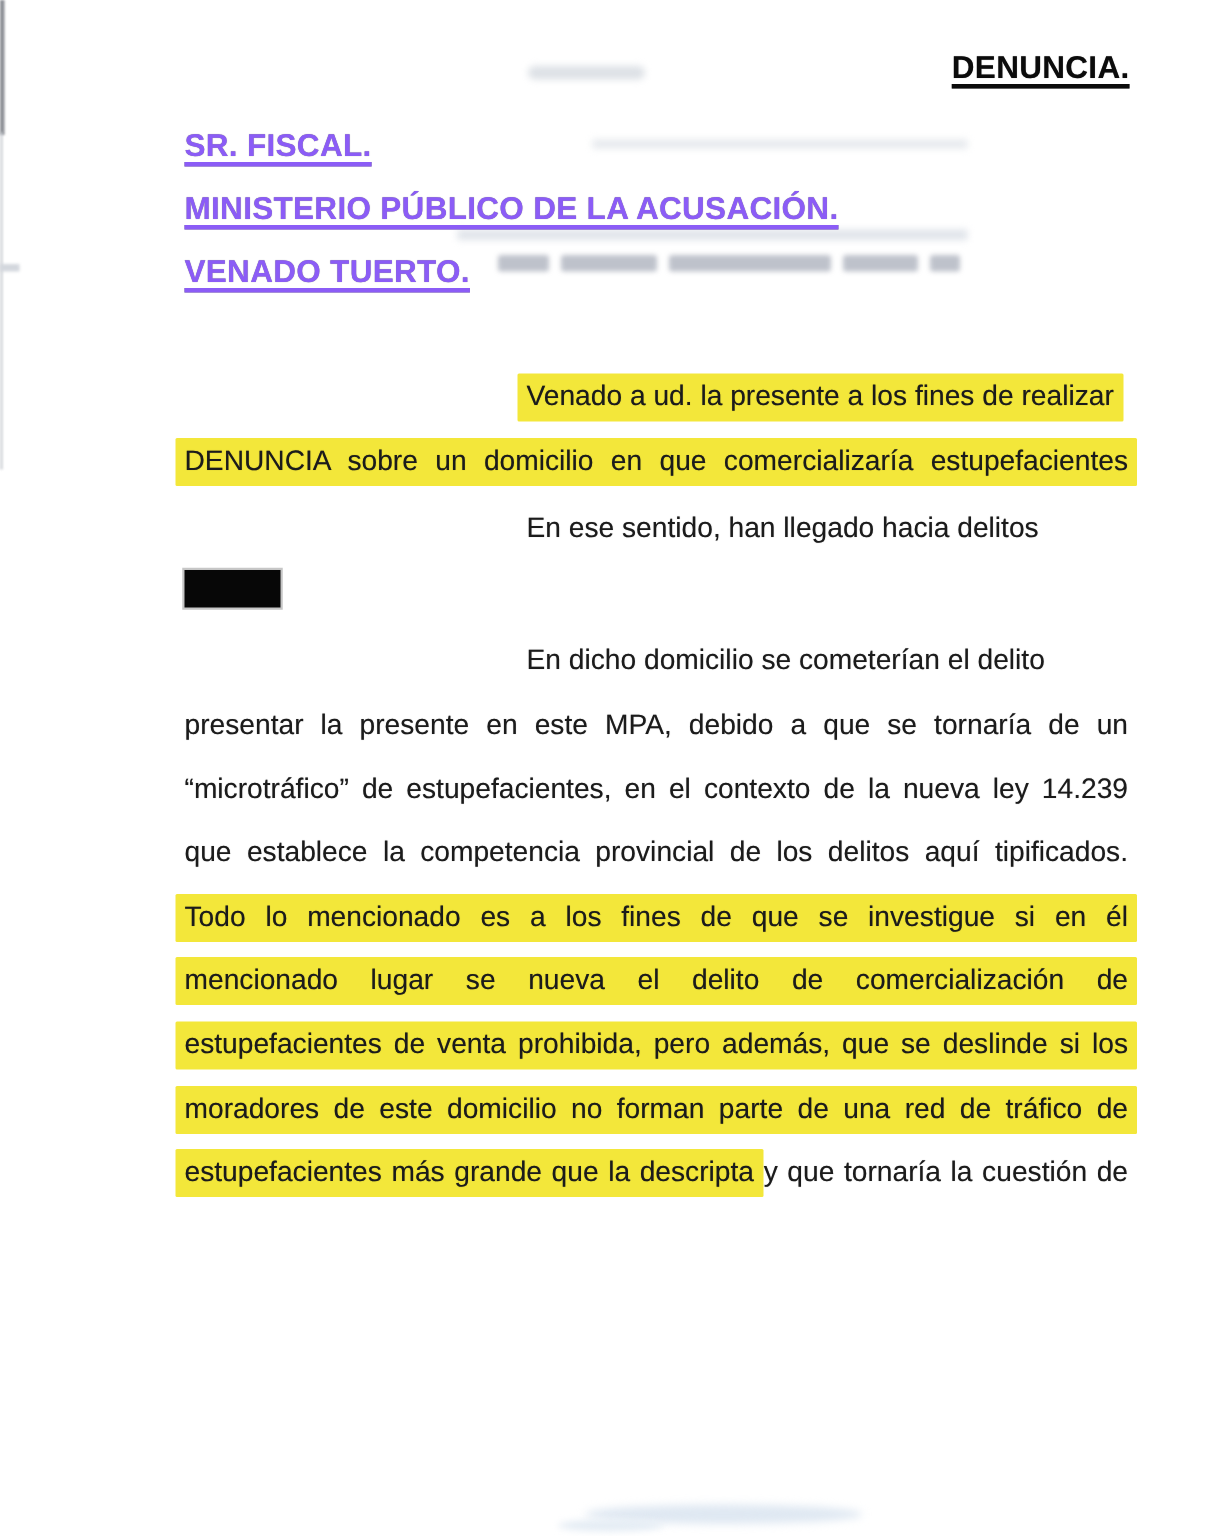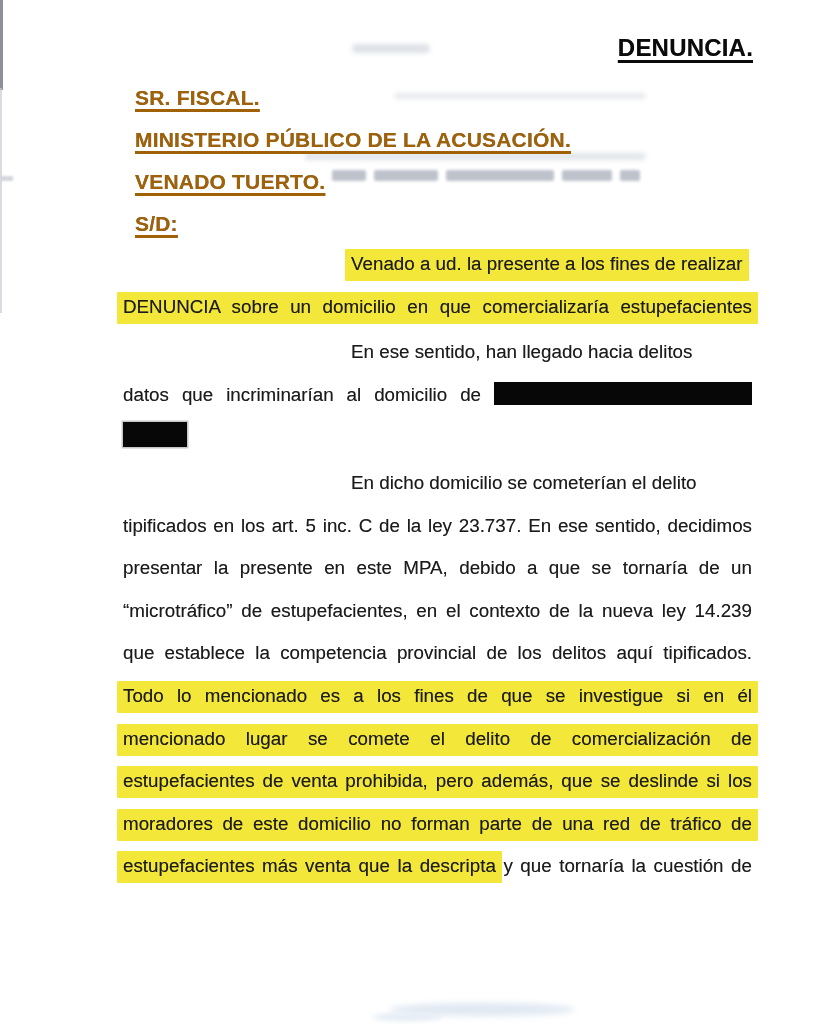--- a/index.html
+++ b/index.html
@@ -9,32 +9,31 @@
   .page {
     position:relative; width:819px; height:1024px;
     background:#ffffff; overflow:hidden;
     font-family:"Liberation Sans","DejaVu Sans",sans-serif;
     color:var(--ink,#1b1b1b);
   }
 
   
   .doc-title {
     position:absolute; top:34px; right:66px;
-    font-size:24px; font-weight:700; letter-spacing:.2px; color:#0b0b0b;
+    font-size:21px; font-weight:700; letter-spacing:.2px; color:#0b0b0b;
     text-decoration:underline; text-decoration-thickness:2.5px; text-underline-offset:4px;
     text-shadow:0 0 .5px rgba(10,10,10,.55);
   }
   .recipient { position:absolute; left:123px; top:77px; }
   .rline {
-    font-size:21px; font-weight:700; letter-spacing:.2px; color:#a16207;
+    font-size:21px; font-weight:700; letter-spacing:.2px; color:#8b5cf6;
     line-height:42px; height:42px;
     text-decoration:underline; text-decoration-thickness:2.5px; text-underline-offset:4px;
     text-shadow:0 0 .5px rgba(10,10,10,.55);
     white-space:nowrap;
-    margin-left:12px;
   }
 
   
   .doc-body { position:absolute; left:123px; top:243px; width:629px; }
   .line {
     font-size:18.8px; line-height:42.6px; height:42.6px;
     white-space:nowrap; text-align:left; color:var(--ink,#1b1b1b);
     text-shadow:0 0 .5px rgba(25,25,25,.5);
   }
   .line.just { white-space:normal; text-align:justify; text-align-last:justify; }
@@ -88,34 +87,31 @@
   </div>
   <div class="artifact smudge-bot1"></div>
   <div class="artifact smudge-bot2"></div>
 
   <div class="doc-title">DENUNCIA.</div>
 
   <div class="recipient">
     <div class="rline">SR. FISCAL.</div>
     <div class="rline">MINISTERIO PÚBLICO DE LA ACUSACIÓN.</div>
     <div class="rline">VENADO TUERTO.</div>
-    <div class="rline">S/D:</div>
   </div>
 
   <div class="doc-body">
       <div class="line indent"><span class="hl"><span class="seg">Venado a ud. la presente a los fines de realizar</span></span></div>
       <div class="line just"><span class="hl"><span class="seg u">DENUNCIA</span><span class="seg"> sobre un domicilio en que comercializaría estupefacientes</span></span></div>
       <div class="line indent para"><span class="run"><span class="seg">En ese sentido, han llegado hacia delitos</span></span></div>
-      <div class="line just"><span class="run"><span class="seg">datos que incriminarían al domicilio de </span><span class="redact" style="width: 258px; height: 23px;"></span></span></div>
       <div class="line"><span class="run"><span class="redact outlined" style="width: 64px; height: 25px;"></span></span></div>
       <div class="line indent para"><span class="run"><span class="seg">En dicho domicilio se cometerían el delito</span></span></div>
-      <div class="line just"><span class="run"><span class="seg">tipificados en los art. 5 inc. C de la ley 23.737. En ese sentido, decidimos</span></span></div>
       <div class="line just"><span class="run"><span class="seg">presentar la presente en este MPA, debido a que se tornaría de un</span></span></div>
       <div class="line just"><span class="run"><span class="seg">“microtráfico” de estupefacientes, en el contexto de la nueva ley 14.239</span></span></div>
       <div class="line just"><span class="run"><span class="seg">que establece la competencia provincial de los delitos aquí tipificados.</span></span></div>
       <div class="line just"><span class="hl"><span class="seg">Todo lo mencionado es a los fines de que se investigue si en él</span></span></div>
-      <div class="line just"><span class="hl"><span class="seg">mencionado lugar se comete el delito de comercialización de</span></span></div>
+      <div class="line just"><span class="hl"><span class="seg">mencionado lugar se nueva el delito de comercialización de</span></span></div>
       <div class="line just"><span class="hl"><span class="seg">estupefacientes de venta prohibida, pero además, que se deslinde si los</span></span></div>
       <div class="line just"><span class="hl"><span class="seg">moradores de este domicilio no forman parte de una red de tráfico de</span></span></div>
-      <div class="line just"><span class="hl"><span class="seg">estupefacientes más venta que la descripta</span></span><span class="run"><span class="seg"> y que tornaría la cuestión de</span></span></div>
+      <div class="line just"><span class="hl"><span class="seg">estupefacientes más grande que la descripta</span></span><span class="run"><span class="seg"> y que tornaría la cuestión de</span></span></div>
     </div>
 
 </div>
 
 </body></html>

